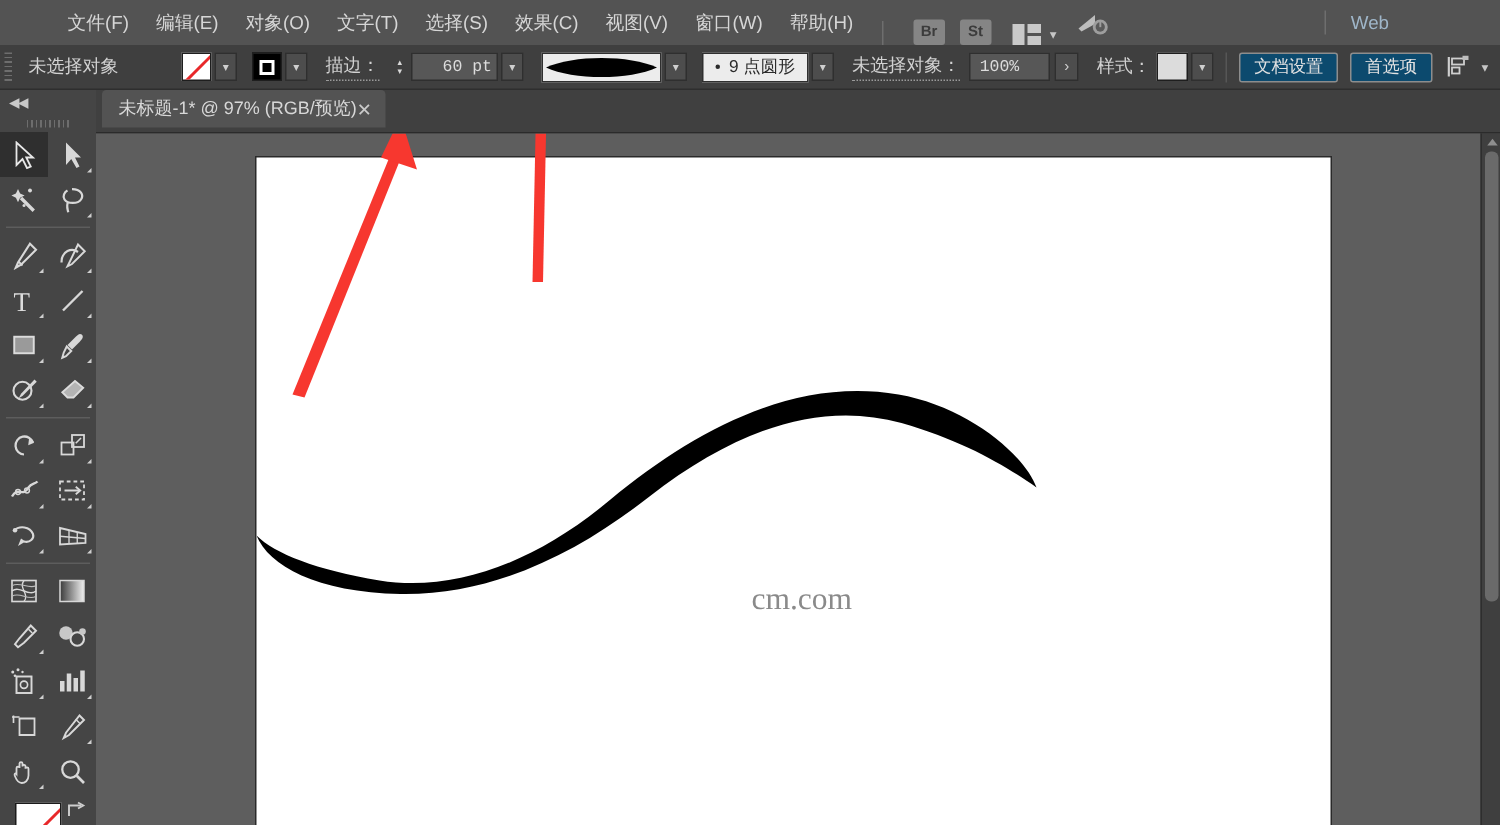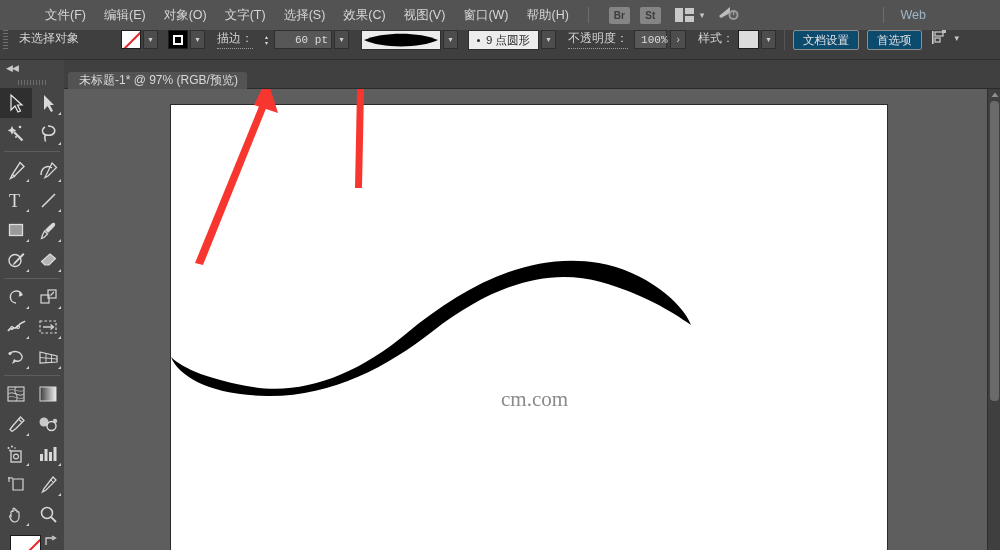--- a/index.html
+++ b/index.html
@@ -9,21 +9,21 @@
     background: #535353;
     font-family: "Liberation Sans", sans-serif;
     -webkit-font-smoothing: antialiased;
   }
   #app { position: relative; width: 1000px; height: 550px; }
 
   
   .menubar {
     position: absolute; left: 0; top: 0; width: 928px; height: 30px;
     background: #535353;
-    display: flex; align-items: center;
+    display: flex; align-items: flex-end;
   }
   .ai-logo {
     width: 36px; height: 30px;
     display: flex; align-items: center; justify-content: center;
     color: #ff9a3c; font-size: 17px; font-weight: bold;
     font-family: "Liberation Serif", serif;
     letter-spacing: -0.5px;
   }
   .menu-item {
     padding: 0 9px; height: 30px; line-height: 30px;
@@ -47,21 +47,21 @@
   .web-label {
     position: absolute; right: 0px; top: 0; height: 30px; line-height: 30px;
     color: #9fb6c9; font-size: 12.5px; padding-right: 2px;
   }
   .web-sep { position: absolute; right: 44px; top: 7px; width: 1px; height: 16px; background: #6e6e6e; }
 
   
   .controlbar {
     position: absolute; left: 0; top: 30px; width: 1000px; height: 30px;
     background: #3f3f3f;
-    display: flex; align-items: flex-start;
+    display: flex; align-items: center;
     border-bottom: 1px solid #2e2e2e;
   }
   .cb-grip {
     width: 5px; height: 20px; margin: 0 5px 0 3px;
     background:
       repeating-linear-gradient(to bottom, #6e6e6e 0 1px, transparent 1px 3px);
   }
   .cb-label { color: #d2d2d2; font-size: 12px; white-space: nowrap; }
   .cb-link {
     color: #d2d2d2; font-size: 12px; white-space: nowrap;
@@ -130,23 +130,23 @@
   }
   .align-ico { margin-left: 10px; display: flex; align-items: center; }
   .cb-vsep { width: 1px; height: 20px; background: #565656; margin: 0 8px; }
 
   
   .tabbar {
     position: absolute; left: 0; top: 60px; width: 1000px; height: 29px;
     background: #404040; border-bottom: 1px solid #2b2b2b;
   }
   .doctab {
-    position: absolute; left: 68px; top: 12px; height: 25px;
+    position: absolute; left: 68px; top: 0; height: 25px;
     background: #535353; border-top-left-radius: 3px; border-top-right-radius: 3px;
-    display: flex; align-items: center; padding: 0 9px 0 11px; flex-direction: column;
+    display: flex; align-items: center; padding: 0 9px 0 11px;
   }
   .doctab .title { color: #d8d8d8; font-size: 12px; white-space: nowrap; }
   .doctab .close { color: #cacaca; font-size: 12px; line-height: 10px; }
 
   
   .toolpanel {
     position: absolute; left: 0; top: 60px; width: 64px; height: 490px;
     background: #454545;
   }
   .tp-head {
@@ -297,22 +297,22 @@
       </svg>
     </div>
     <div class="dd">▾</div>
 
     <div class="brushname" style="margin-left:10px;">
       <i class="dot"></i>
       <span>9 点圆形</span>
     </div>
     <div class="dd">▾</div>
 
-    <div class="cb-link" style="margin-left:12px;">不透明度：</div>
-    <div class="numfield" style="width:33px;margin-left:6px;">100%</div>
+    <div class="cb-link" style="margin-left:12px;">未选择对象：</div>
+    <div class="numfield" style="width:54px;margin-left:6px;">100%</div>
     <div class="arrowbtn" style="margin-left:3px;">›</div>
 
     <div class="cb-label" style="margin-left:12px;">样式：</div>
     <div class="style-swatch" style="margin-left:4px;"></div>
     <div class="dd">▾</div>
 
     <div class="cb-vsep"></div>
 
     <div class="cb-btn">文档设置</div>
     <div class="cb-btn" style="margin-left:8px;">首选项</div>

